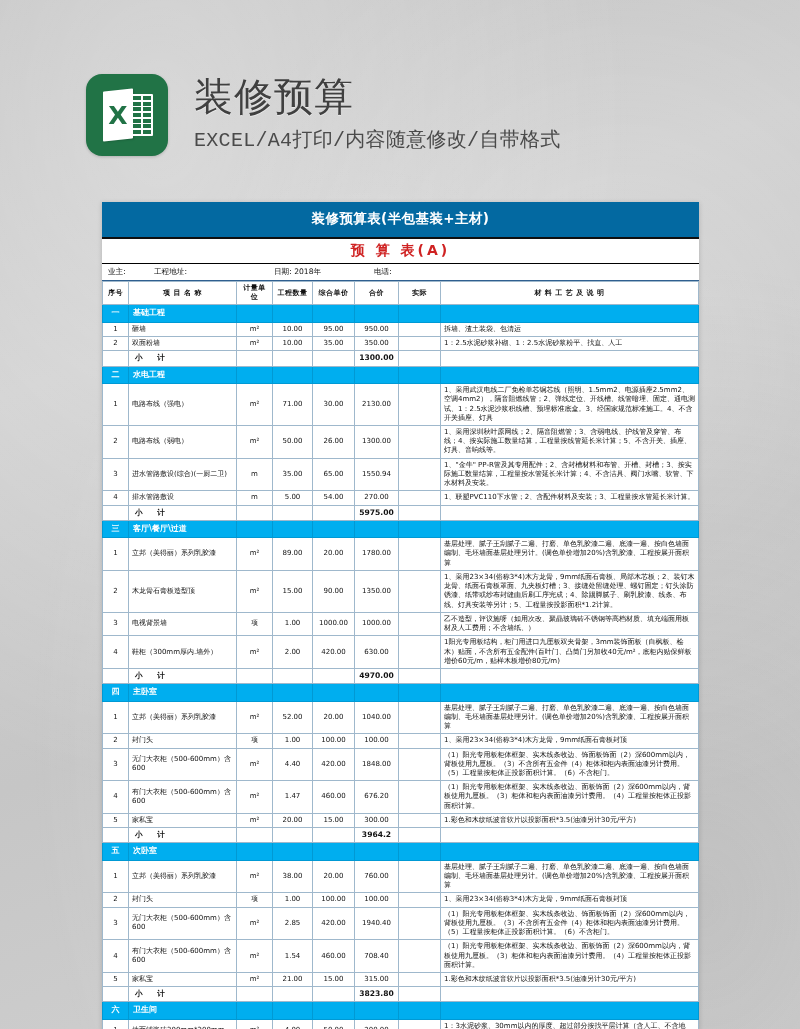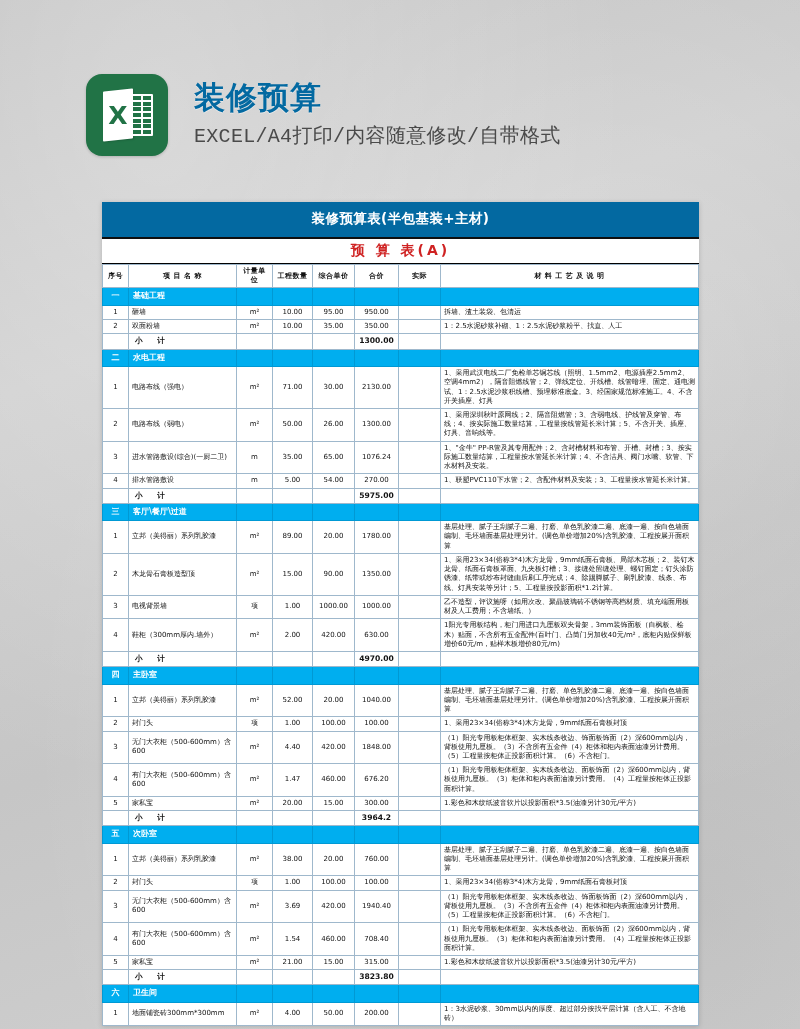--- a/index.html
+++ b/index.html
@@ -39,21 +39,21 @@
   }
   .xl-icon .grid {
     position:absolute; left:45px; top:20px; width:22px; height:42px;
     background:#fff; border-radius:1px;
     display:grid; grid-template-columns:repeat(2,1fr); grid-template-rows:repeat(7,1fr);
     gap:1.5px; padding:2px;
   }
   .xl-icon .grid i { background:#217346; display:block; }
   .brand-text { margin-left:26px; }
   .brand-title {
-    font-size:31px; color:#0369a1; font-weight:bold; line-height:1.05;
+    font-size:39px; color:#404040; font-weight:normal; line-height:1.05;
     letter-spacing:1px;
     text-shadow:0 1px 0 rgba(255,255,255,.45);
   }
   .brand-sub {
     font-size:20px; color:#4a4a4a; margin-top:9px; letter-spacing:.3px;font-family:Liberation Mono, monospace;
   }
 
   
   .sheet {
     position:absolute; left:102px; top:202px; width:597px;
@@ -139,20 +139,26 @@
   <div class="brand-text">
     <div class="brand-title">装修预算</div>
     <div class="brand-sub">EXCEL/A4打印/内容随意修改/自带格式</div>
   </div>
 </div>
 
 <div class="sheet">
   <div class="sheet-title">装修预算表(半包基装+主材)</div>
   <div class="sheet-sub">预 算 表(A)</div>
 
+  <div class="info-row">
+    <span class="c0">业主:</span>
+    <span class="c1">工程地址:</span>
+    <span class="c2">日期: 2018年</span>
+    <span class="c3">电话:</span>
+  </div>
 
   <table class="budget">
     <colgroup>
       <col class="c-no">
         <col class="c-name">
         <col class="c-unit">
         <col class="c-qty">
       <col class="c-price">
         <col class="c-sum">
         <col class="c-real">
@@ -240,21 +246,21 @@
           <td class="sum">1300.00</td>
           <td class="real"></td>
           <td class="note">1、采用深圳秋叶原网线；2、隔音阻燃管；3、含弱电线、护线管及穿管、布线；4、按实际施工数量结算，工程量按线管延长米计算；5、不含开关、插座、灯具、音响线等。</td>
         </tr>
         <tr>
           <td class="no">3</td>
           <td class="name">进水管路敷设(综合)(一厨二卫)</td>
           <td class="unit">m</td>
           <td class="qty">35.00</td>
           <td class="price">65.00</td>
-          <td class="sum">1076.24</td>
+          <td class="sum">1550.94</td>
           <td class="real"></td>
           <td class="note">1、"金牛" PP-R管及其专用配件；2、含封槽材料和布管、开槽、封槽；3、按实际施工数量结算，工程量按水管延长米计算；4、不含洁具、阀门水嘴、软管、下水材料及安装。</td>
         </tr>
         <tr>
           <td class="no">4</td>
           <td class="name">排水管路敷设</td>
           <td class="unit">m</td>
           <td class="qty">5.00</td>
           <td class="price">54.00</td>
           <td class="sum">270.00</td>
@@ -428,21 +434,21 @@
           <td class="qty">1.00</td>
           <td class="price">100.00</td>
           <td class="sum">100.00</td>
           <td class="real"></td>
           <td class="note">1、采用23×34(俗称3*4)木方龙骨，9mm纸面石膏板封顶</td>
         </tr>
         <tr>
           <td class="no">3</td>
           <td class="name">无门大衣柜（500-600mm）含600</td>
           <td class="unit">m²</td>
-          <td class="qty">3.69</td>
+          <td class="qty">2.85</td>
           <td class="price">420.00</td>
           <td class="sum">1940.40</td>
           <td class="real"></td>
           <td class="note">（1）阳光专用板柜体框架、实木线条收边、饰面板饰面（2）深600mm以内，背板使用九厘板。（3）不含所有五金件（4）柜体和柜内表面油漆另计费用。（5）工程量按柜体正投影面积计算。（6）不含柜门。</td>
         </tr>
         <tr>
           <td class="no">4</td>
           <td class="name">有门大衣柜（500-600mm）含600</td>
           <td class="unit">m²</td>
           <td class="qty">1.54</td>

